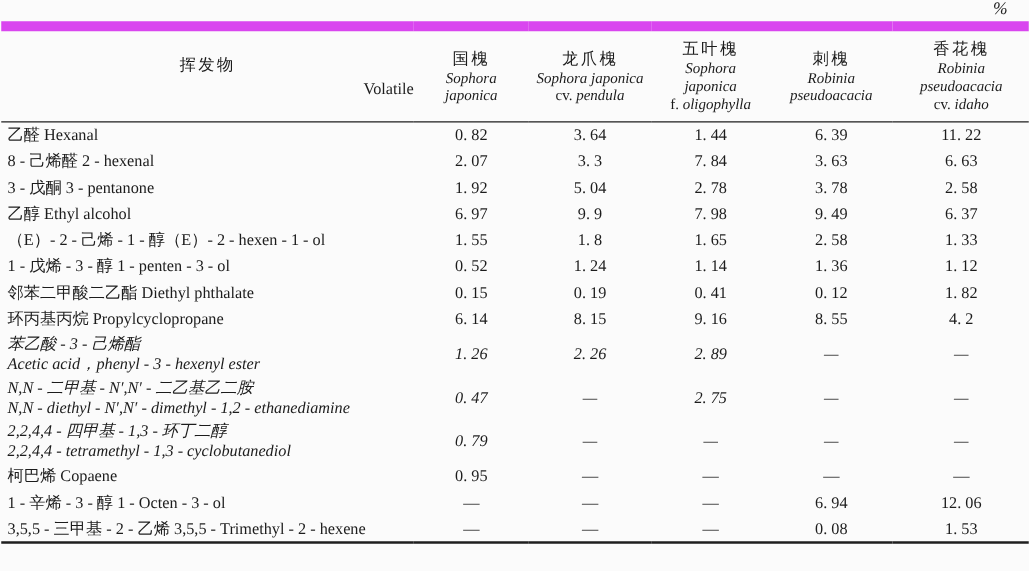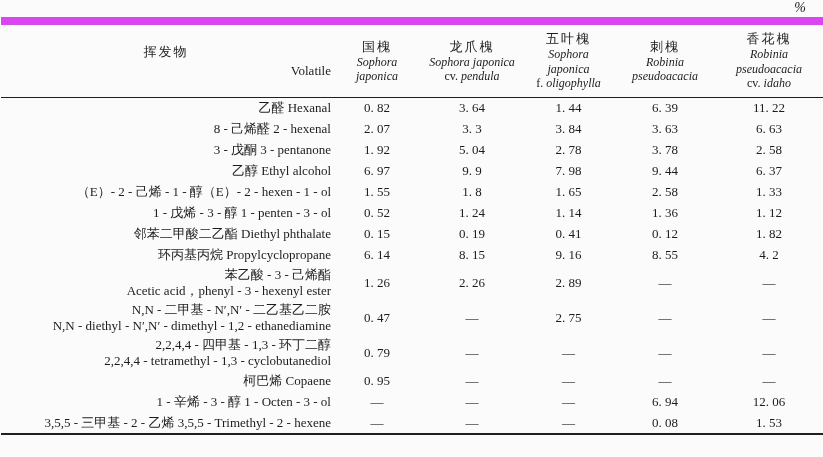--- a/index.html
+++ b/index.html
@@ -33,22 +33,22 @@
     padding:0;
   }
   th.c0 div.zh-h { font-size:13px; letter-spacing:2px; }
   th.c0 div.en-h { font-size:13px; margin-top:2px;text-align:right; }
   .sp-zh { font-size:13px; letter-spacing:2px; line-height:16px; }
   .sp-latin { font-size:12px; line-height:14.5px; font-style:italic; }
   .sp-latin .roman { font-style:normal; }
 
   tbody td { padding:0; vertical-align:middle; }
   tbody tr.single { height:21px; }
-  tbody tr.double { height:35px; }
-  td.name { text-align:right; font-size:13px; line-height:16px; }
+  tbody tr.double { height:35px;font-style:italic; }
+  td.name { text-align:left; padding-left:5px; font-size:13px; line-height:16px; }
   td.name .nline { white-space:nowrap; }
   td.name .ital { font-style:italic; }
   td.val { text-align:center; font-size:13px; }
 </style>
 </head>
 <body>
 
 <div class="sheet">
 
   <div class="unit">%</div>
@@ -107,42 +107,42 @@
           <td class="val">1. 44</td>
           <td class="val">6. 39</td>
           <td class="val">11. 22</td>
         </tr>
         <tr class="single">
           <td class="name">
             <div class="nline">8 - 己烯醛 2 - hexenal</div>
           </td>
           <td class="val">2. 07</td>
           <td class="val">3. 3</td>
-          <td class="val">3. 84</td>
+          <td class="val">7. 84</td>
           <td class="val">3. 63</td>
           <td class="val">6. 63</td>
         </tr>
         <tr class="single">
           <td class="name">
             <div class="nline">3 - 戊酮 3 - pentanone</div>
           </td>
           <td class="val">1. 92</td>
           <td class="val">5. 04</td>
           <td class="val">2. 78</td>
           <td class="val">3. 78</td>
           <td class="val">2. 58</td>
         </tr>
         <tr class="single">
           <td class="name">
             <div class="nline">乙醇 Ethyl alcohol</div>
           </td>
           <td class="val">6. 97</td>
           <td class="val">9. 9</td>
           <td class="val">7. 98</td>
-          <td class="val">9. 44</td>
+          <td class="val">9. 49</td>
           <td class="val">6. 37</td>
         </tr>
         <tr class="single">
           <td class="name">
             <div class="nline">（E）- 2 - 己烯 - 1 - 醇（E）- 2 - hexen - 1 - ol</div>
           </td>
           <td class="val">1. 55</td>
           <td class="val">1. 8</td>
           <td class="val">1. 65</td>
           <td class="val">2. 58</td>

